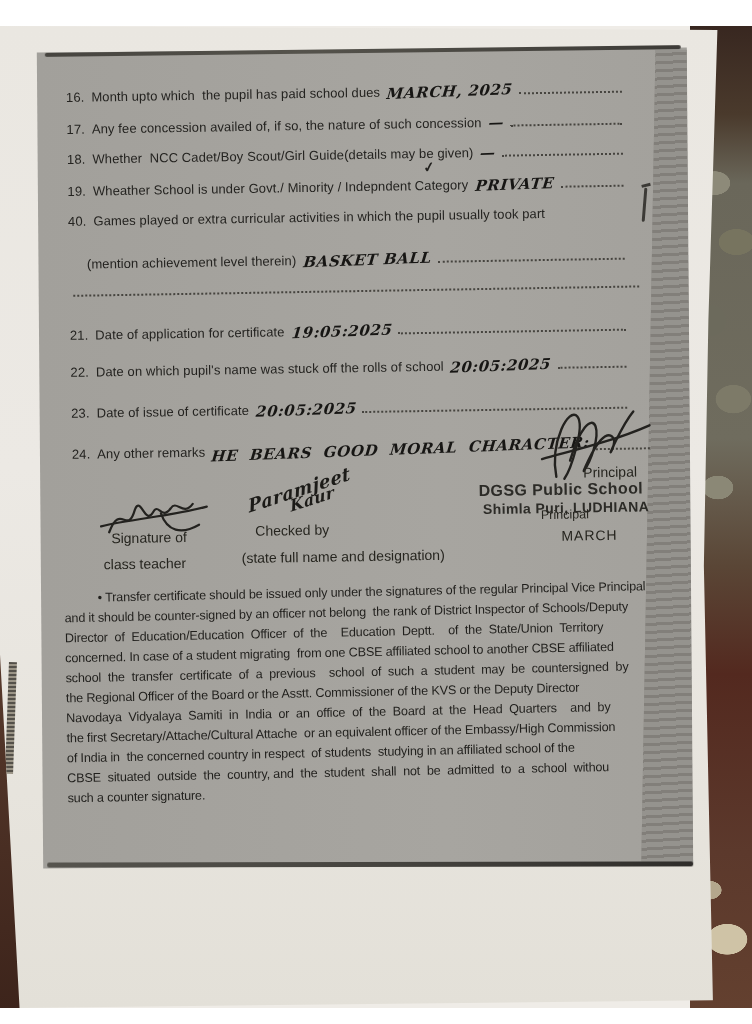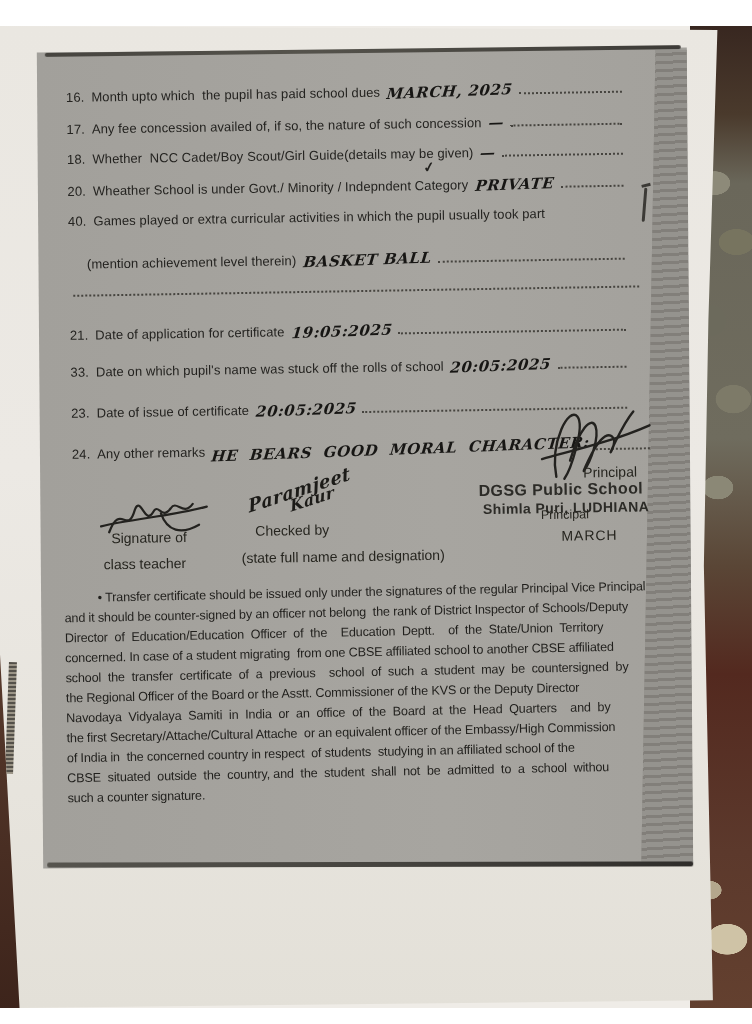--- a/index.html
+++ b/index.html
@@ -121,21 +121,21 @@
 
         <div class="row r18">
           <span class="num">18.</span>
           <span class="lbl">Whether  NCC Cadet/Boy Scout/Girl Guide(details may be given)</span>
           <span class="hw">—</span>
           <span class="leader"></span>
         </div>
 
         <span class="tick">✓</span>
         <div class="row r19">
-          <span class="num">20.</span>
+          <span class="num">19.</span>
           <span class="lbl">Wheather School is under Govt./ Minority / Indepndent Category</span>
           <span class="hw">PRIVATE</span>
           <span class="leader"></span>
         </div>
 
         <div class="row r20a">
           <span class="num">40.</span>
           <span class="lbl">Games played or extra curricular activities in which the pupil usually took part</span>
         </div>
         <div class="row r20b">
@@ -149,21 +149,21 @@
         </div>
 
         <div class="row r21">
           <span class="num">21.</span>
           <span class="lbl">Date of application for certificate</span>
           <span class="hw">19:05:2025</span>
           <span class="leader"></span>
         </div>
 
         <div class="row r22">
-          <span class="num">33.</span>
+          <span class="num">22.</span>
           <span class="lbl">Date on which pupil's name was stuck off the rolls of school</span>
           <span class="hw">20:05:2025</span>
           <span class="leader"></span>
         </div>
 
         <div class="row r23">
           <span class="num">23.</span>
           <span class="lbl">Date of issue of certificate</span>
           <span class="hw">20:05:2025</span>
           <span class="leader"></span>

